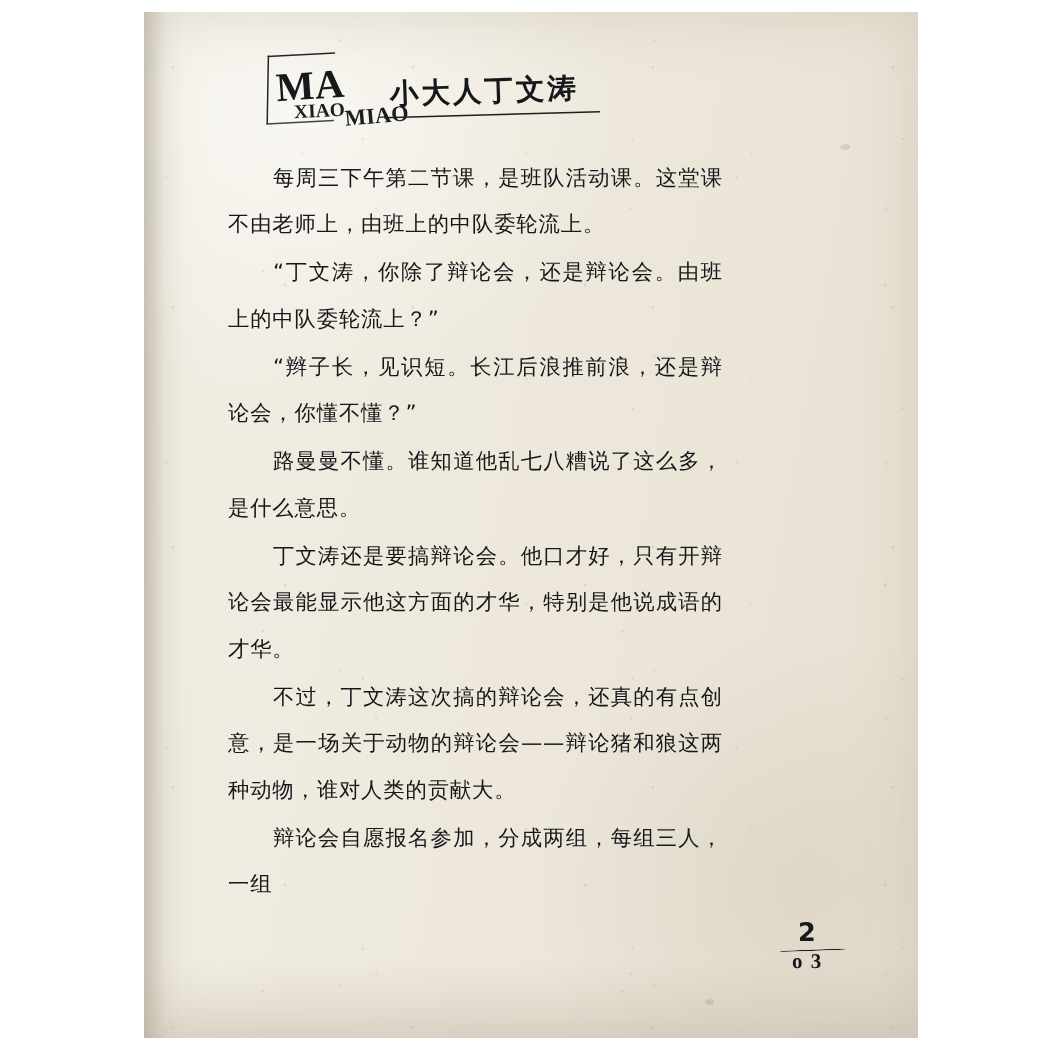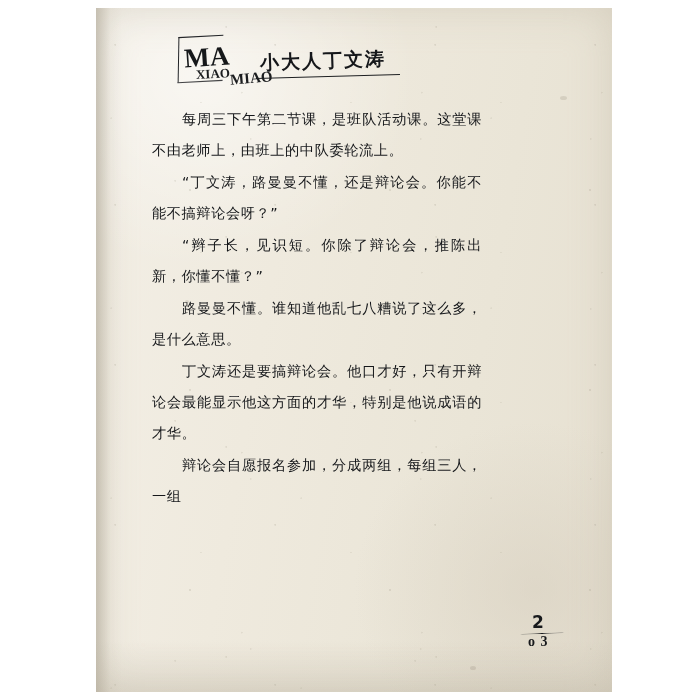--- a/index.html
+++ b/index.html
@@ -223,24 +223,25 @@
     <div class="title-box"></div>
     <div class="title-ma">MA</div>
     <div class="title-xiao">XIAO</div>
     <div class="title-miao">MIAO</div>
     <div class="title-cn">小大人丁文涛</div>
     <div class="title-underline"></div>
   </div>
 
   <div id="body-text">
     <p class="para indent">每周三下午第二节课，是班队活动课。这堂课不由老师上，由班上的中队委轮流上。</p>
-    <p class="para indent">“丁文涛，路曼曼不懂，还是辩论会。你能不能不搞辩论会呀？”</p>
-    <p class="para indent">“辫子长，见识短。你除了辩论会，推陈出新，你懂不懂？”</p>
+    <p class="para indent">“丁文涛，你除了辩论会，还是辩论会。由班上的中队委轮流上？”</p>
+    <p class="para indent">“辫子长，见识短。长江后浪推前浪，还是辩论会，你懂不懂？”</p>
     <p class="para indent">路曼曼不懂。谁知道他乱七八糟说了这么多，是什么意思。</p>
     <p class="para indent">丁文涛还是要搞辩论会。他口才好，只有开辩论会最能显示他这方面的才华，特别是他说成语的才华。</p>
+    <p class="para indent">不过，丁文涛这次搞的辩论会，还真的有点创意，是一场关于动物的辩论会——辩论猪和狼这两种动物，谁对人类的贡献大。</p>
     <p class="para indent">辩论会自愿报名参加，分成两组，每组三人，一组</p>
   </div>
 
   <div id="page-number">
     <div class="pn-top">2</div>
     <div class="pn-rule"></div>
     <div class="pn-bot">o 3</div>
   </div>
 
 </div>

